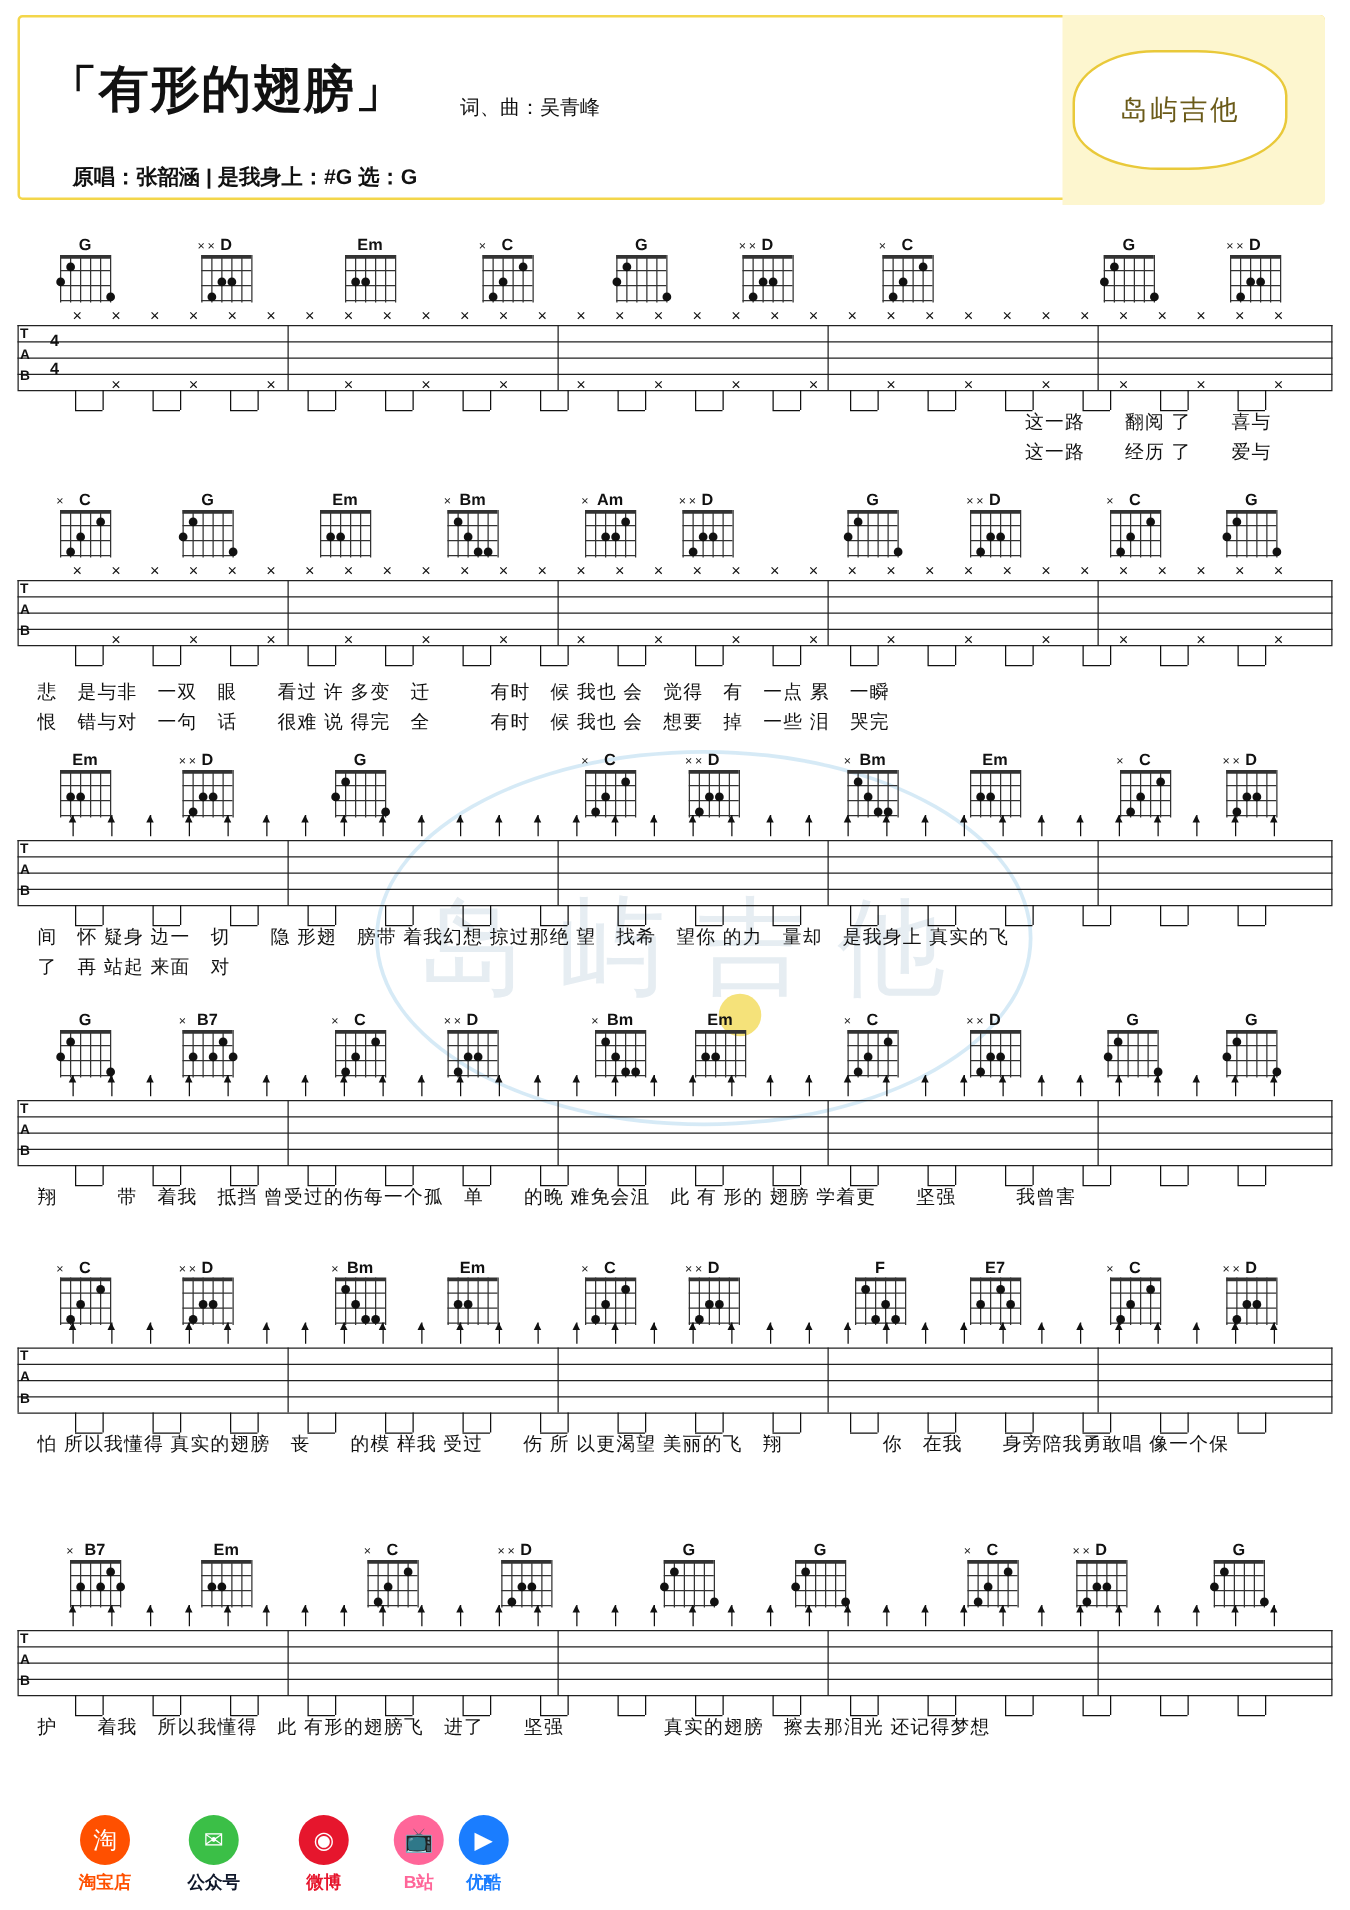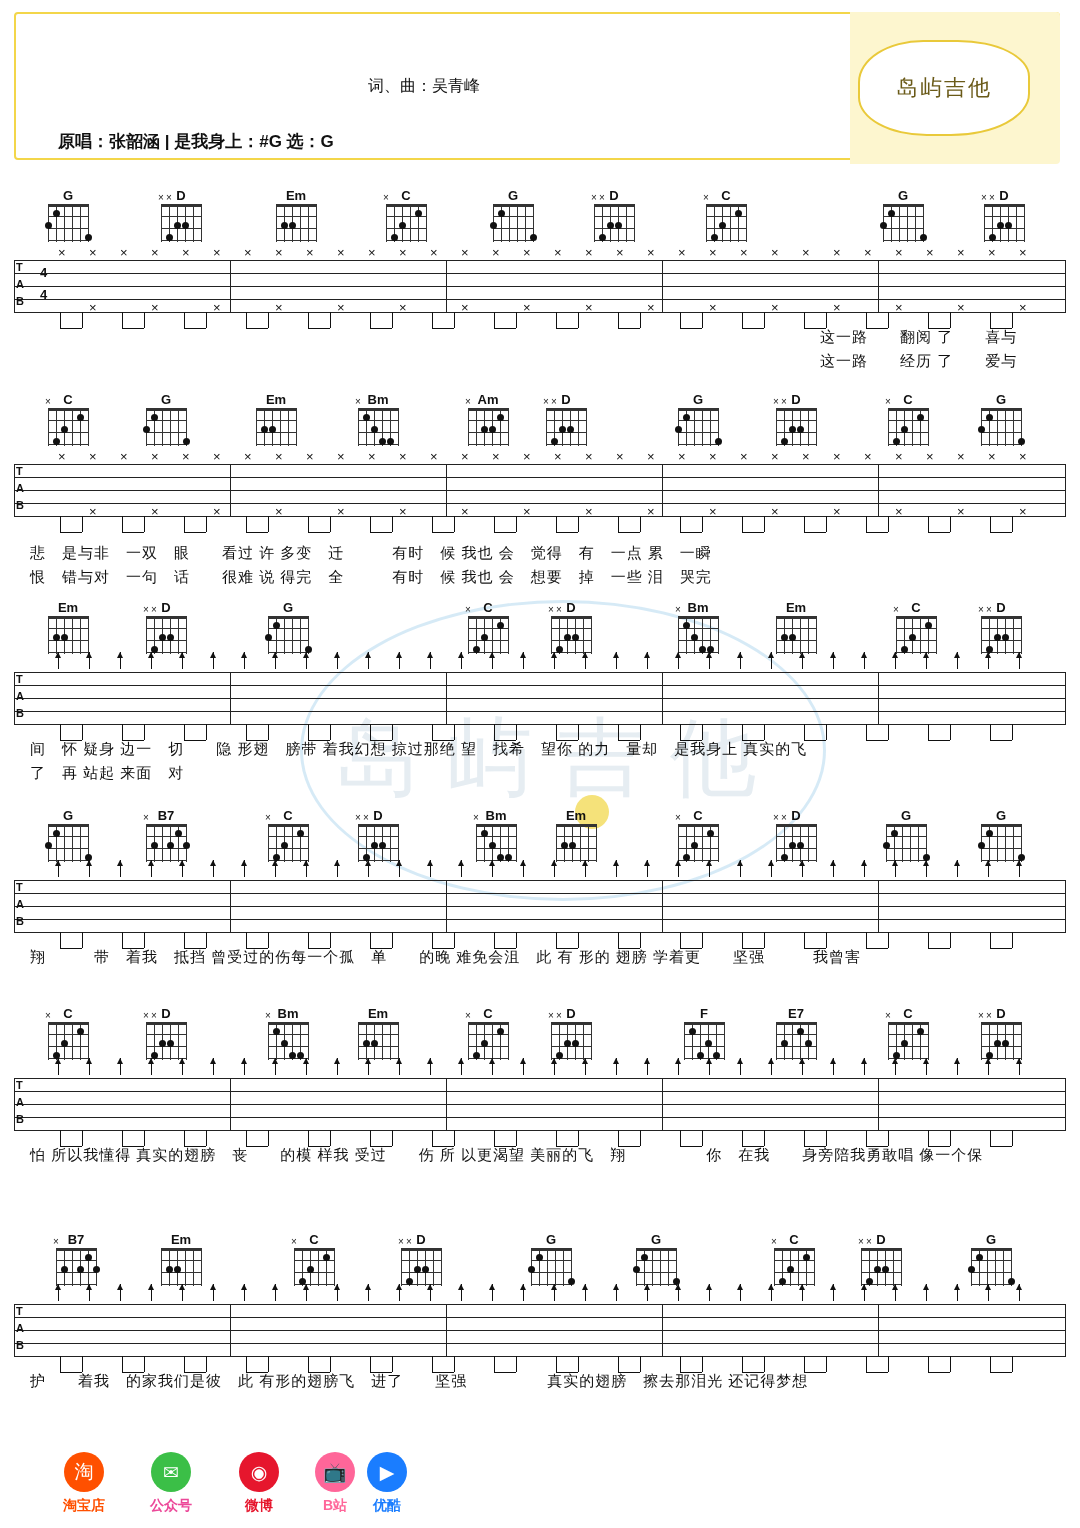--- a/index.html
+++ b/index.html
@@ -92,20 +92,21 @@
   .footer{position:absolute;left:0;top:1440px;width:1080px;height:88px;}
   .soc{position:absolute;width:78px;text-align:center;}
   .soc .ic{width:40px;height:40px;border-radius:50%;margin:0 auto;display:block;}
   .soc .lb{font-size:14px;font-weight:bold;margin-top:5px;}
 </style>
 </head>
 <body>
 
 <div class="header">
   <div class="ribbon"></div>
+  <div class="title">「有形的翅膀」</div>
   <div class="credit">词、曲：吴青峰</div>
   <div class="subcredit">原唱：张韶涵 | 是我身上：#G  选：G</div>
   <div class="logo-blob">
     <div class="logo-text">岛屿吉他</div>
   </div>
 </div>
 
 <div class="wm-circle"></div>
 <div class="wm-text">岛屿吉他</div>
 <div class="wm-dot"></div>
@@ -1808,33 +1809,33 @@
         <div class="stem" style="left: 852px; top: 52px; height: 16px;"></div>
         <div class="stem" style="left: 874px; top: 52px; height: 16px;"></div>
         <div class="beam" style="left: 852px; top: 68px; width: 22px;"></div>
         <div class="stem" style="left: 914px; top: 52px; height: 16px;"></div>
         <div class="stem" style="left: 936px; top: 52px; height: 16px;"></div>
         <div class="beam" style="left: 914px; top: 68px; width: 22px;"></div>
         <div class="stem" style="left: 976px; top: 52px; height: 16px;"></div>
         <div class="stem" style="left: 998px; top: 52px; height: 16px;"></div>
         <div class="beam" style="left: 976px; top: 68px; width: 22px;"></div>
       </div>
-      <div class="lyric" style="left: 30px; top: 140px;">护　　着我　的家我们是彼　此 有形的翅膀飞　进了　　坚强　　　　　真实的翅膀　擦去那泪光 还记得梦想</div>
+      <div class="lyric" style="left: 30px; top: 140px;">护　　着我　所以我懂得　此 有形的翅膀飞　进了　　坚强　　　　　真实的翅膀　擦去那泪光 还记得梦想</div>
     </div>
   </div>
 
 <div class="footer">
   <div id="socials-root">
       <div class="soc" style="left: 45px; top: 12px;">
         <div class="ic" style="background: rgb(255, 80, 0); color: rgb(255, 255, 255); display: flex; align-items: center; justify-content: center; font-size: 19px;">淘</div>
         <div class="lb" style="color: rgb(255, 80, 0);">淘宝店</div>
       </div>
       <div class="soc" style="left: 132px; top: 12px;">
         <div class="ic" style="background: rgb(59, 191, 71); color: rgb(255, 255, 255); display: flex; align-items: center; justify-content: center; font-size: 19px;">✉</div>
-        <div class="lb" style="color: #ec4899;">公众号</div>
+        <div class="lb" style="color: #0f172a;">公众号</div>
       </div>
       <div class="soc" style="left: 220px; top: 12px;">
         <div class="ic" style="background: rgb(230, 22, 45); color: rgb(255, 255, 255); display: flex; align-items: center; justify-content: center; font-size: 19px;">◉</div>
         <div class="lb" style="color: rgb(230, 22, 45);">微博</div>
       </div>
       <div class="soc" style="left: 296px; top: 12px;">
         <div class="ic" style="background: rgb(255, 102, 153); color: rgb(255, 255, 255); display: flex; align-items: center; justify-content: center; font-size: 19px;">📺</div>
         <div class="lb" style="color: rgb(255, 102, 153);">B站</div>
       </div>
       <div class="soc" style="left: 348px; top: 12px;">

